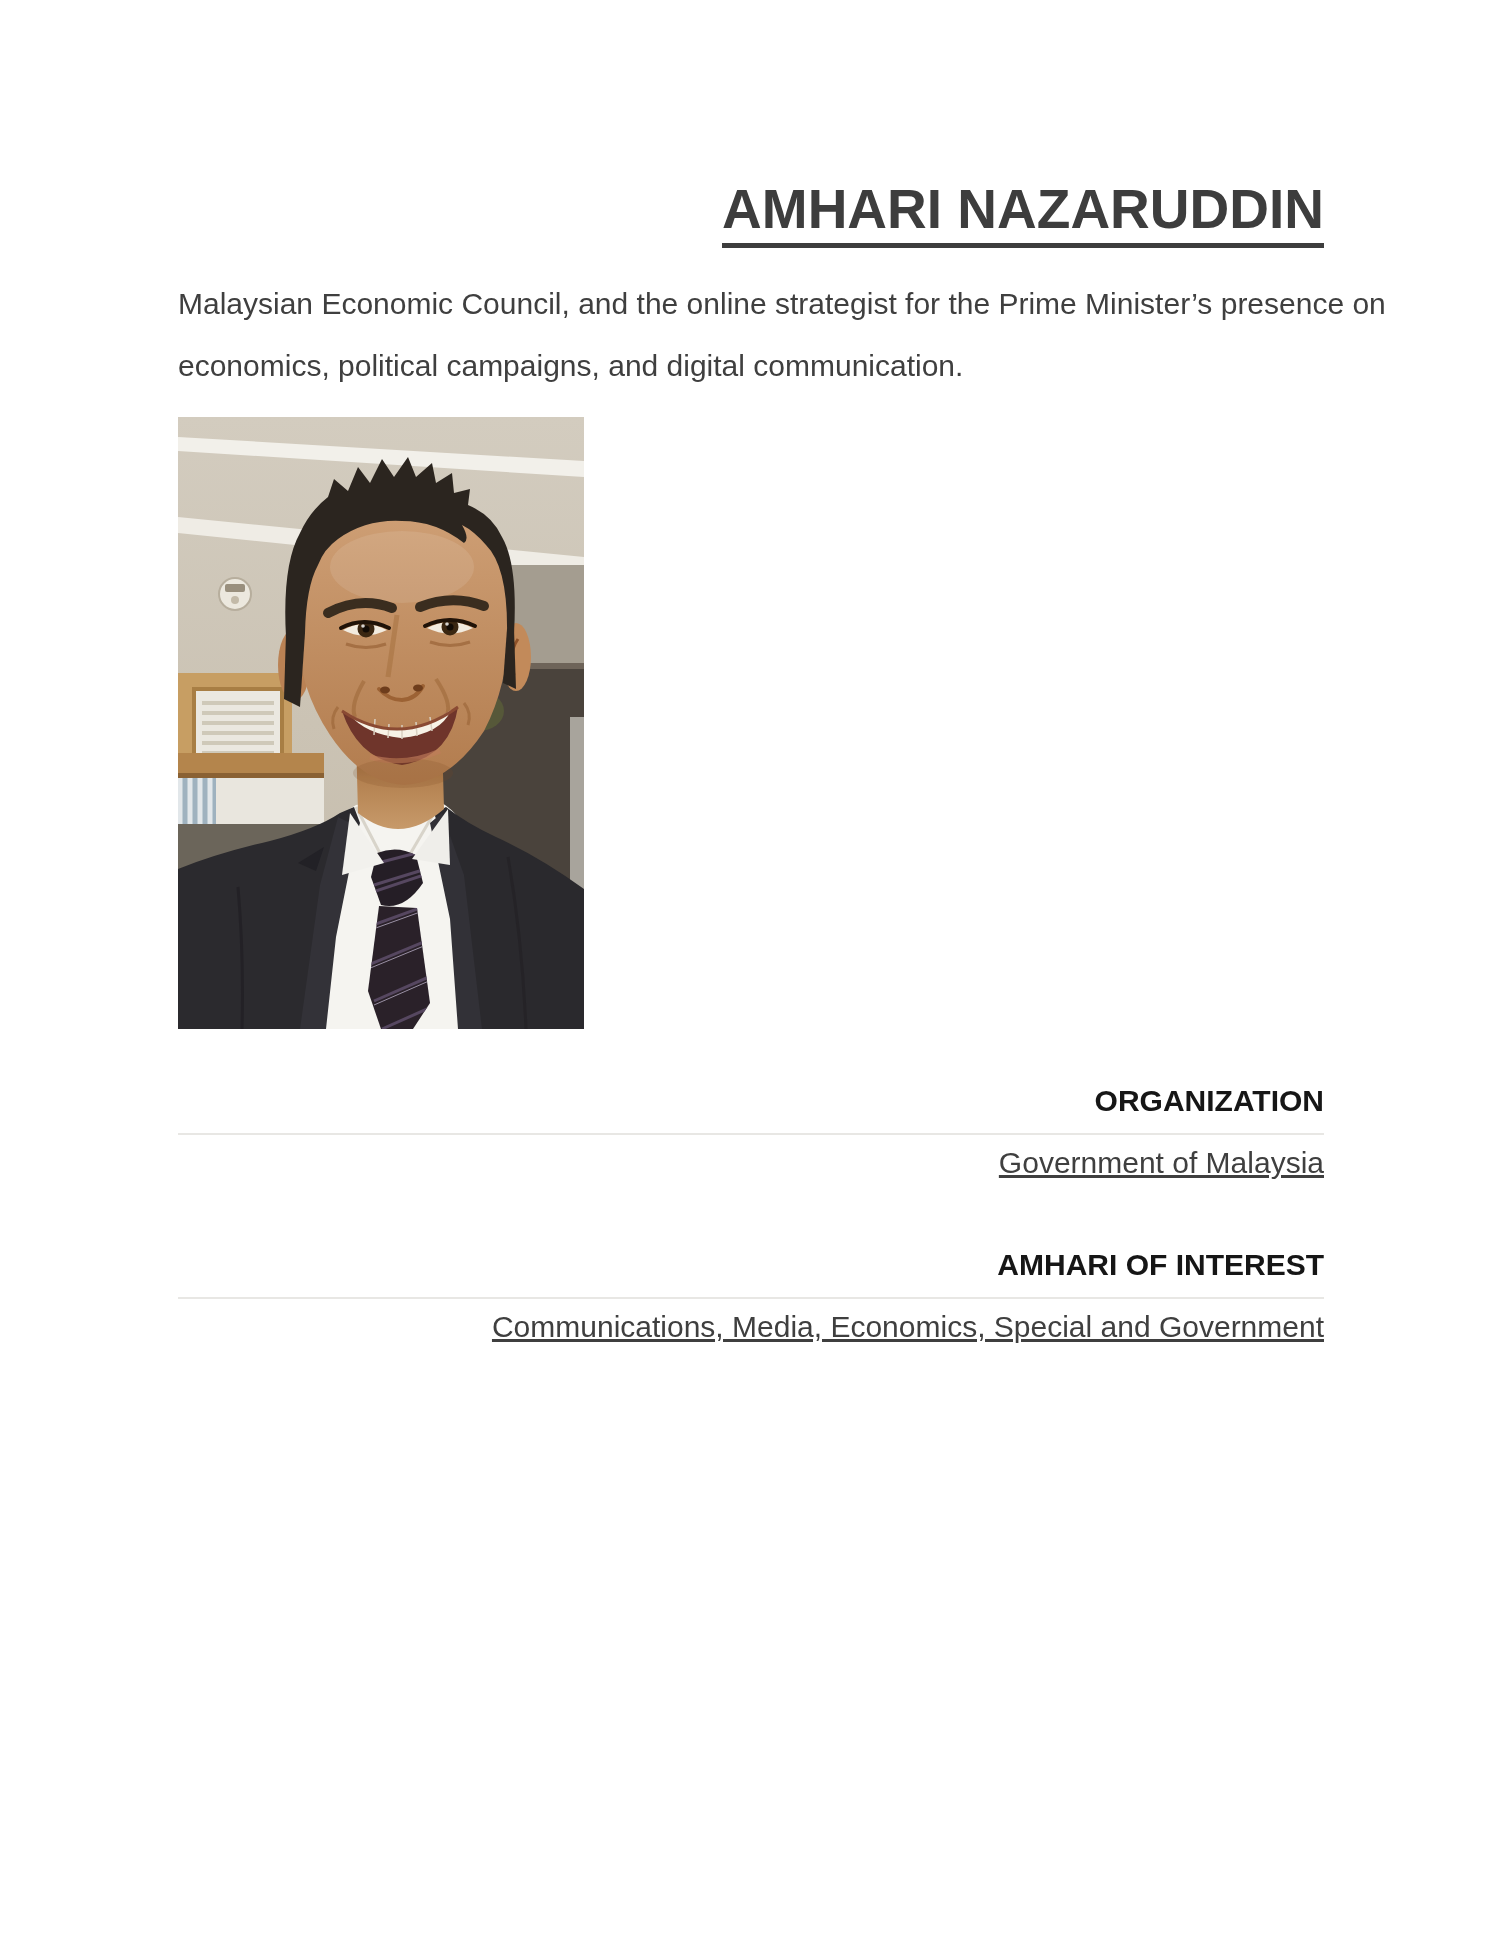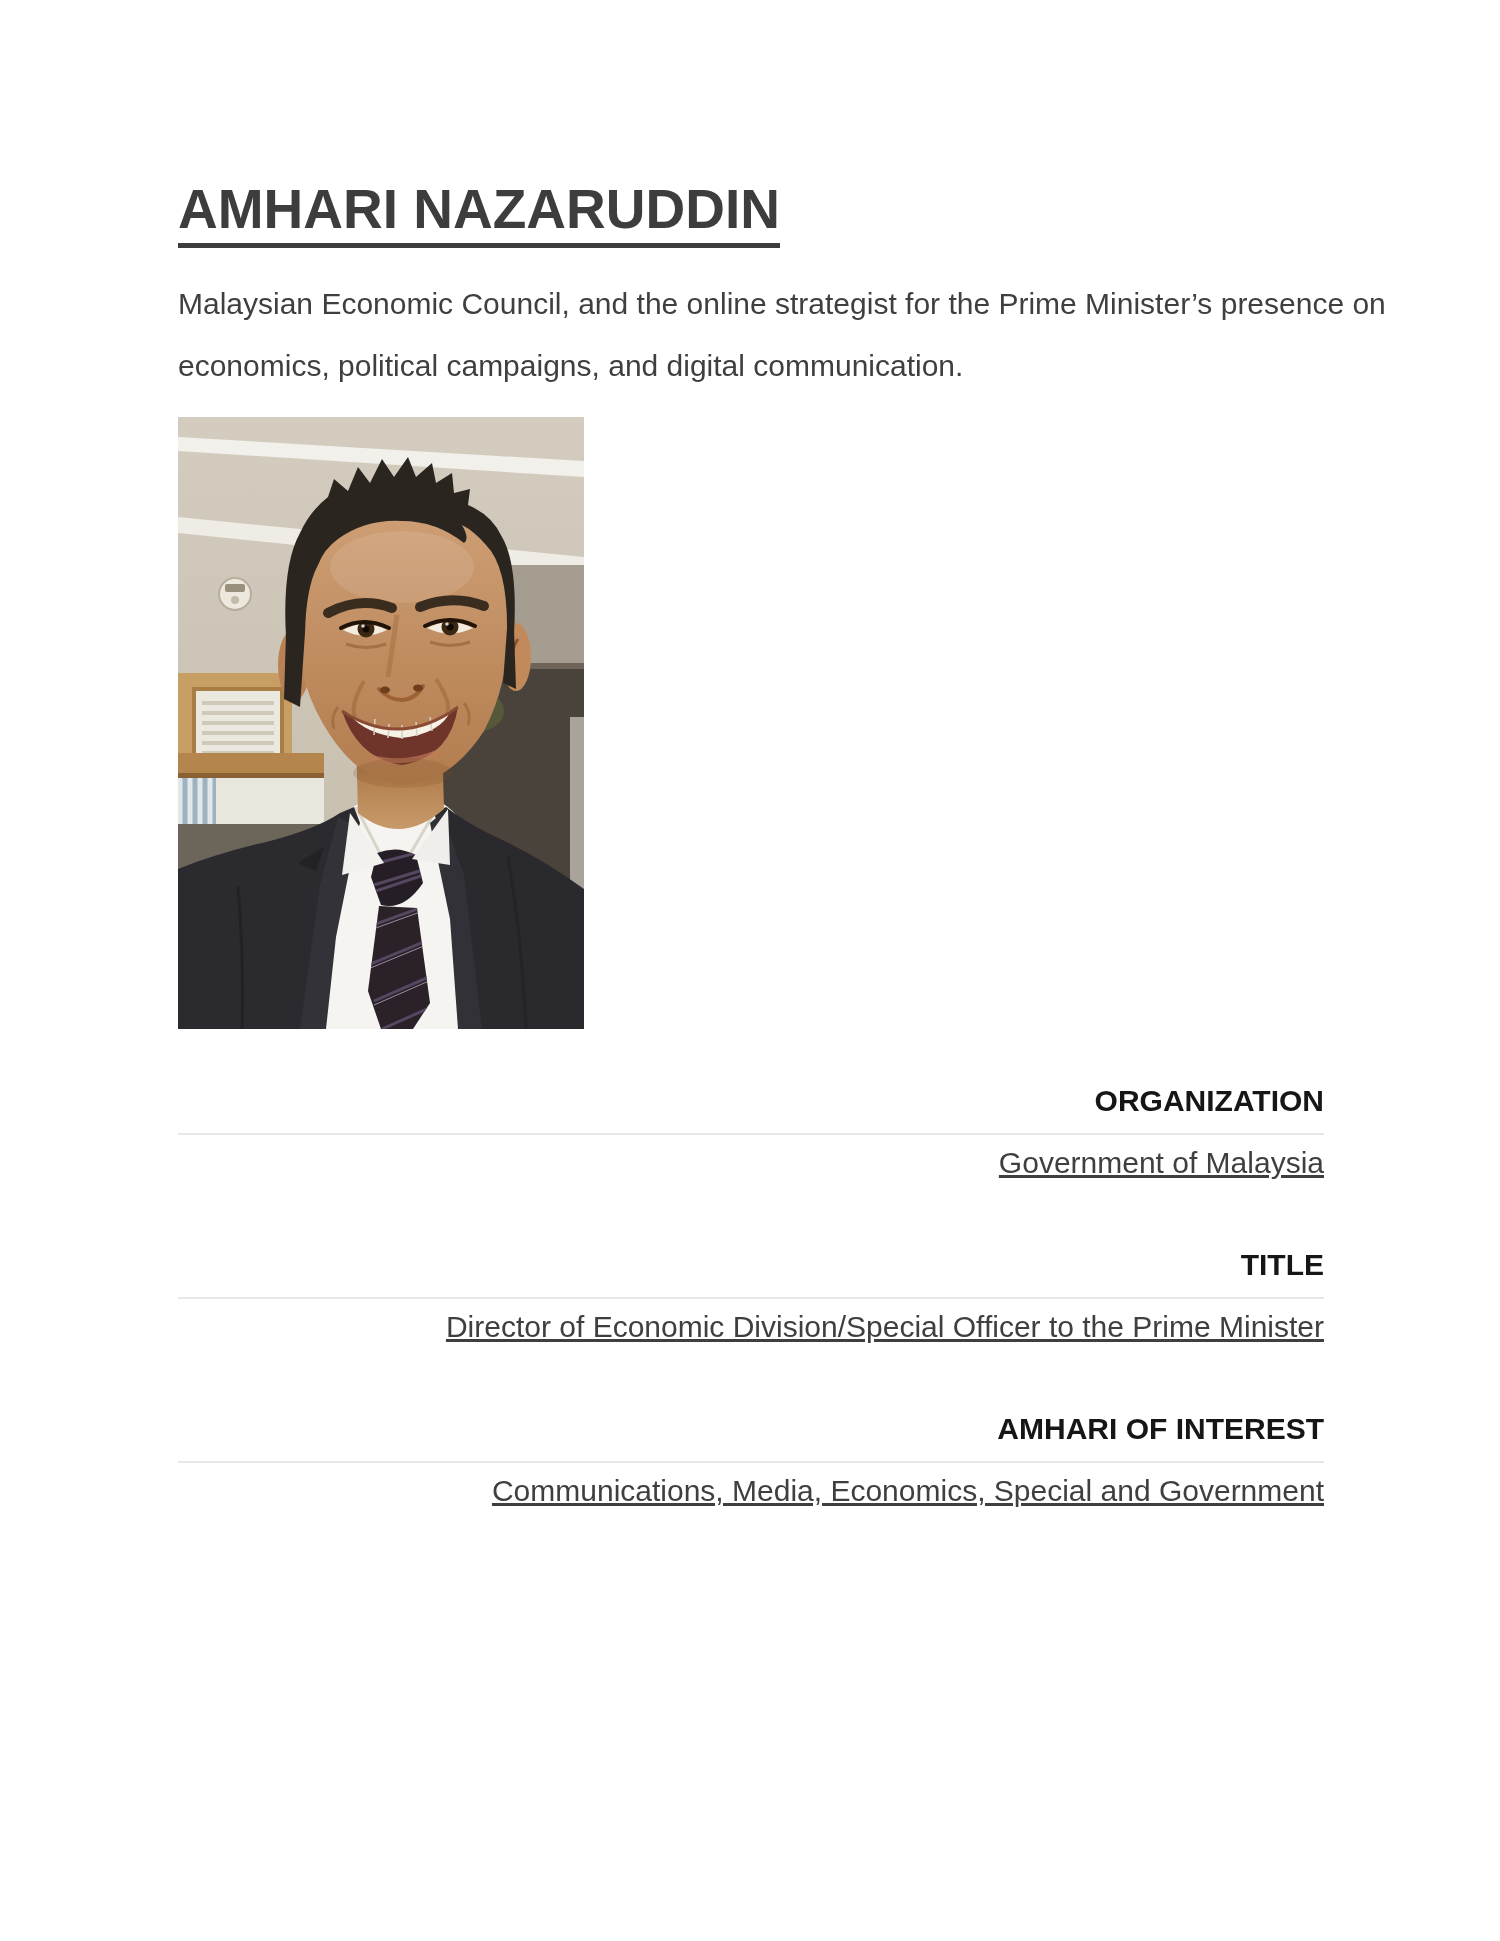--- a/index.html
+++ b/index.html
@@ -5,20 +5,21 @@
   html,body { margin:0; padding:0; background:#ffffff; }
   .page {
     position:relative; width:1500px; height:1941px; background:#ffffff;
     font-family:"Liberation Sans", sans-serif; overflow:hidden;
   }
   .content { position:absolute; left:178px; top:0; width:1146px; }
 
   .doc-title {
     margin:178px 0 0 0; font-size:55px; line-height:1.15; font-weight:bold;
     color:#3d3d3d;
+    text-align:right;
   }
   .doc-title .underline {
     border-bottom:5px solid #3d3d3d; padding-bottom:3px;
   }
 
   .bio { margin-top:32px; font-size:30px; line-height:62px; color:#3f3f3f; }
   .bio-line { white-space:nowrap; }
 
   .photo { display:block; margin-top:20px; width:406px; height:612px; }
 
@@ -193,25 +194,20 @@
         <ellipse cx="225" cy="356" rx="50" ry="15" fill="#7a4a22" opacity="0.18"></ellipse>
       </g>
     </svg>
 
     <div class="section first">
       <div class="section-heading">ORGANIZATION</div>
       <div class="divider"></div>
       <div class="section-value">Government of Malaysia</div>
     </div>
 
-    <div class="section">
-      <div class="section-heading">TITLE</div>
-      <div class="divider"></div>
-      <div class="section-value">Director of Economic Division/Special Officer to the Prime Minister</div>
-    </div>
 
     <div class="section">
       <div class="section-heading">AMHARI OF INTEREST</div>
       <div class="divider"></div>
       <div class="section-value">Communications, Media, Economics, Special and Government</div>
     </div>
 
   </div>
 </div>
 

